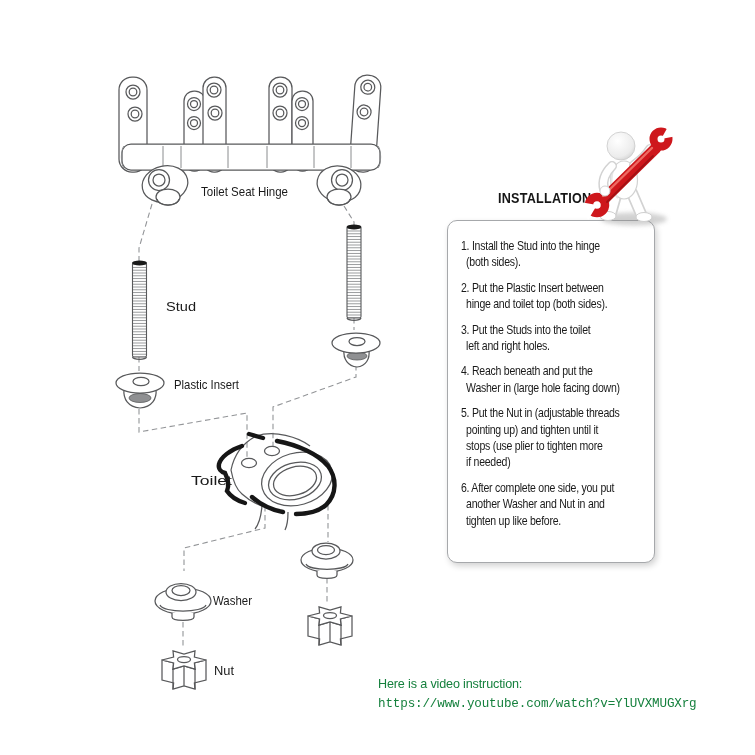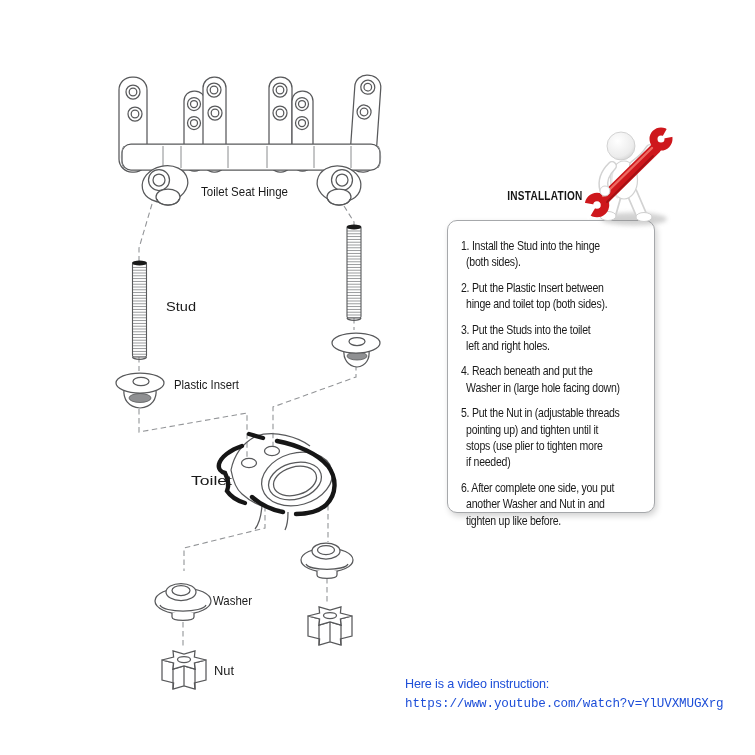--- a/index.html
+++ b/index.html
@@ -10,37 +10,37 @@
   .diagram-svg{position:absolute;left:0;top:0;width:755px;height:755px;z-index:3;pointer-events:none;}
   .thin{fill:none;stroke:#58595b;stroke-width:1.25;}
   .thinf{fill:#ffffff;stroke:#58595b;stroke-width:1.25;}
   .seam{fill:none;stroke:#8a8c8e;stroke-width:1;}
   .bold{fill:none;stroke:#161616;stroke-width:4.4;stroke-linecap:round;}
   .dash{fill:none;stroke:#939598;stroke-width:1.1;stroke-dasharray:5.5 3.5;}
   .lbl{font-family:"Liberation Sans","DejaVu Sans",sans-serif;font-size:13.5px;fill:#1a1a1a;}
   .grayfill{fill:#8f9092;stroke:#58595b;stroke-width:0.8;}
   
   .panel{
-    position:absolute;left:447px;top:220px;width:208px;height:293px;z-index:1;
+    position:absolute;left:447px;top:220px;width:208px;height:343px;z-index:1;
     background:#ffffff;border:1.5px solid #a6a8ab;border-radius:10px;
     box-shadow:2px 3px 6px rgba(0,0,0,0.18);box-sizing:border-box;
     padding:17px 4px 0 13px;
   }
   .steps{transform:scaleX(0.85);transform-origin:0 0;width:224px;
     font-size:12.4px;line-height:16.4px;letter-spacing:-0.3px;color:#1a1a1a;}
   .step{margin:0 0 9px 0;}
   .step-line{display:block;white-space:nowrap;}
   .step-line.cont{padding-left:6px;}
   .heading{
     position:absolute;left:447px;top:189px;width:195px;z-index:2;
-    text-align:center;font-size:12px;font-weight:700;letter-spacing:0.3px;color:#161616;
+    text-align:center;font-size:15px;font-weight:700;letter-spacing:0.3px;color:#161616;
   }
   .heading span{display:inline-block;transform:scaleX(0.84);transform-origin:center;}
-  .video-note{position:absolute;left:405px;top:674px;z-index:2;
-    font-size:12.6px;line-height:20px;letter-spacing:-0.15px;color:#1d4ed8;}
+  .video-note{position:absolute;left:378px;top:674px;z-index:2;
+    font-size:12.6px;line-height:20px;letter-spacing:-0.15px;color:#15803d;}
   .video-note .url{letter-spacing:-0.15px;font-family:Liberation Mono, monospace;}
 </style>
 </head>
 <body>
 
 <div class="canvas">
 
   <div class="heading">
     <span>INSTALLATION</span>
   </div>

